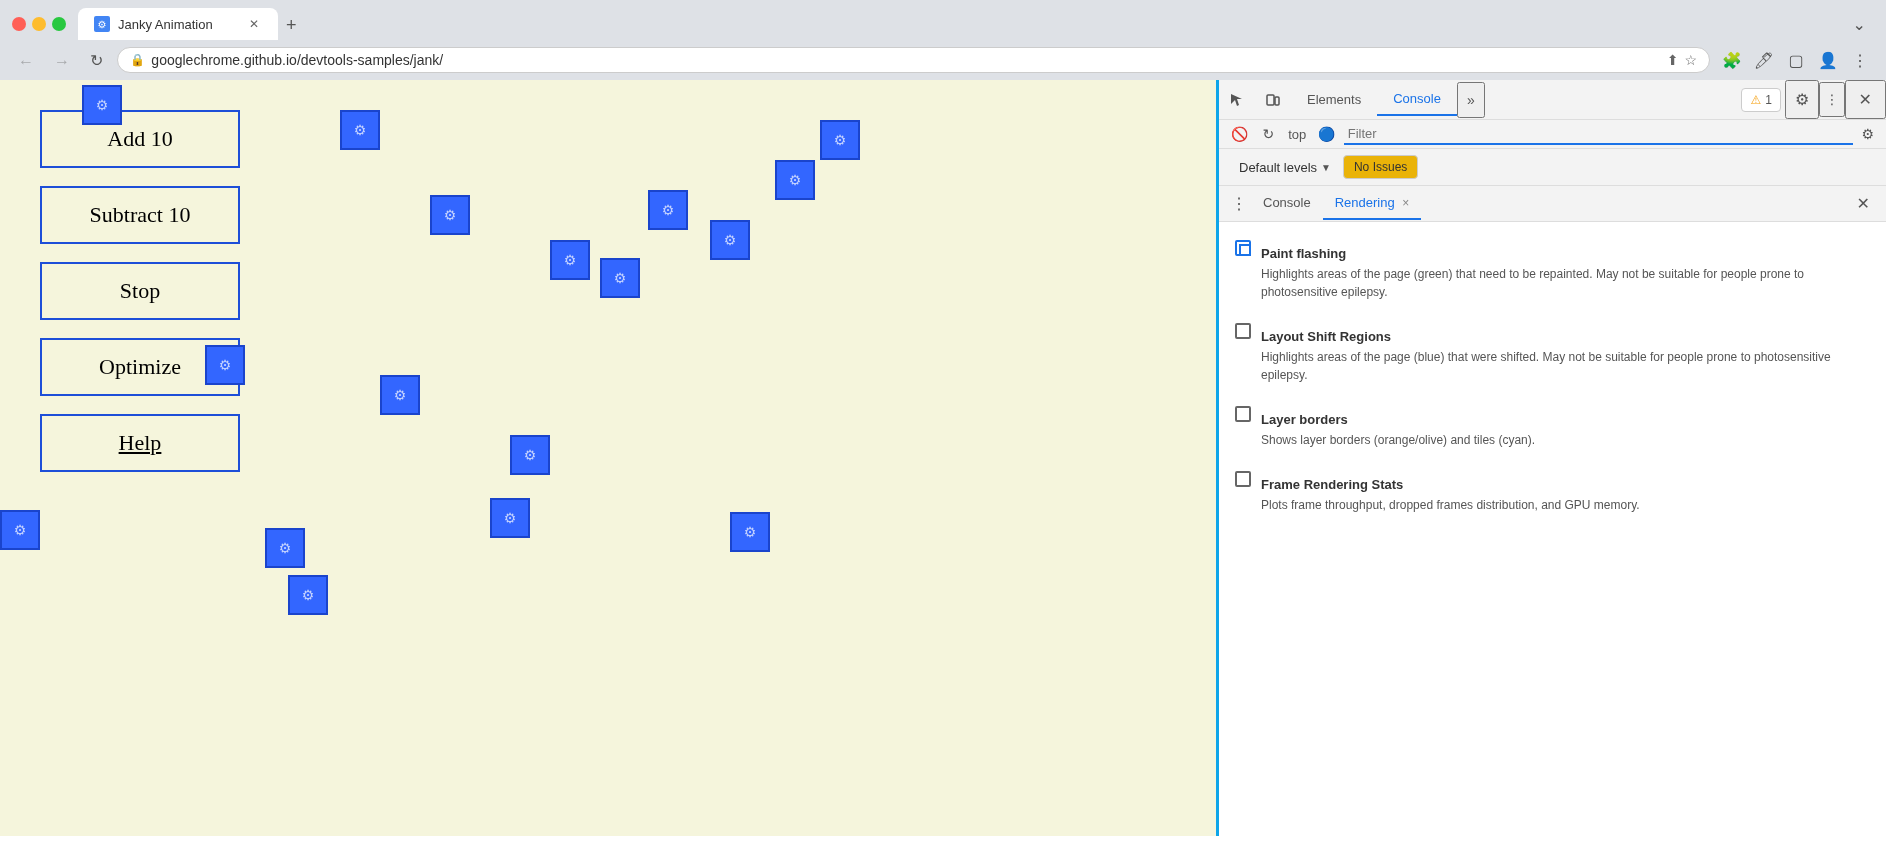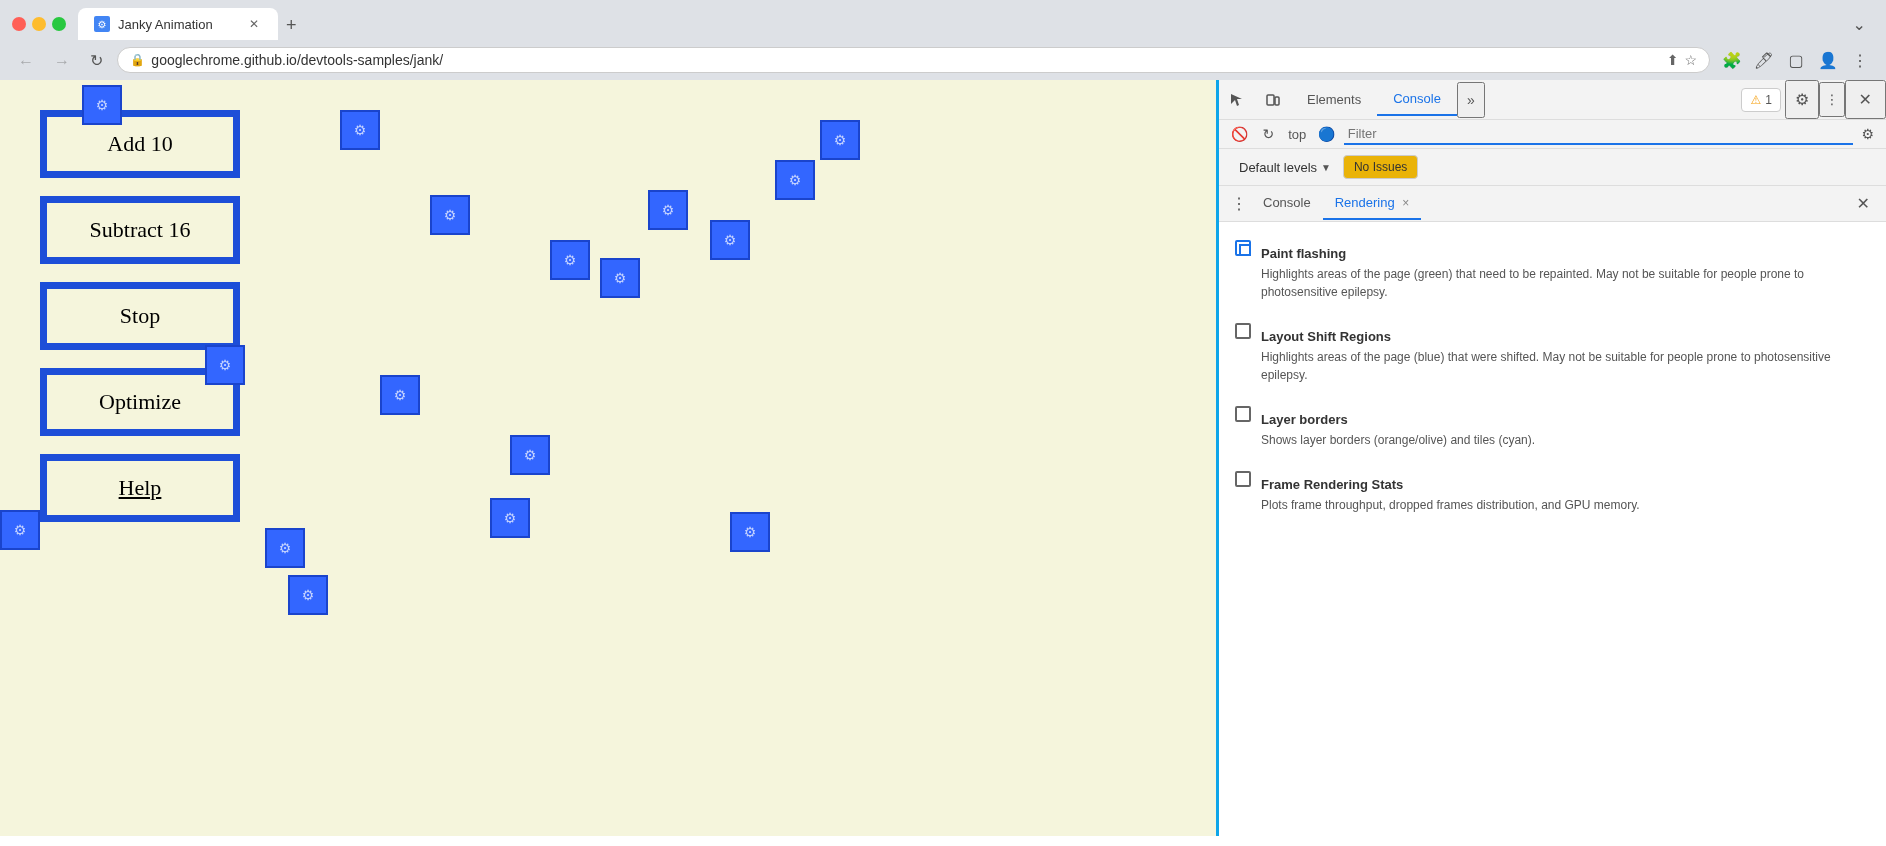--- a/index.html
+++ b/index.html
@@ -29,21 +29,21 @@
     .address-star { color: #666; font-size: 14px; cursor: pointer; }
     .browser-actions { display: flex; align-items: center; gap: 4px; }
     .browser-action-btn { background: transparent; border: none; cursor: pointer; color: #555; font-size: 16px; padding: 4px; border-radius: 4px; width: 28px; height: 28px; display: flex; align-items: center; justify-content: center; }
 
     
     .main-area { display: flex; height: calc(846px - 90px); }
 
     
     .jank-page { flex: 1; background: #f5f5dc; position: relative; overflow: hidden; }
     .jank-buttons { position: absolute; left: 40px; top: 30px; display: flex; flex-direction: column; gap: 18px; }
-    .jank-btn { background: #f5f5dc; border: 7px solid #1d4ed8; padding: 14px 30px; font-size: 22px; cursor: pointer; min-width: 200px; text-align: center; font-family: serif; }
+    .jank-btn { background: #f5f5dc; border: 2px solid #1d4ed8; padding: 14px 30px; font-size: 22px; cursor: pointer; min-width: 200px; text-align: center; font-family: serif; }
     .jank-btn.help-btn { text-decoration: underline; }
 
     
     .float-box { position: absolute; width: 40px; height: 40px; background: #3366ff; border: 2px solid #1a44cc; display: flex; align-items: center; justify-content: center; }
     .float-box::after { content: '⚙'; color: rgba(255,255,255,0.7); font-size: 14px; }
 
     
     .devtools-panel { width: 670px; background: #f3f3f3; border-left: 3px solid #0ea5e9; display: flex; flex-direction: column; }
     .devtools-header { display: flex; align-items: center; background: #f3f3f3; border-bottom: 1px solid #ddd; padding: 0; }
     .devtools-icon-btn { background: transparent; border: none; cursor: pointer; padding: 8px 10px; color: #555; font-size: 16px; display: flex; align-items: center; }
@@ -132,21 +132,21 @@
       <button class="browser-action-btn">⋮</button>
     </div>
   </div>
 </div>
 
 <div class="main-area">
 
   <div class="jank-page">
     <div class="jank-buttons">
       <button class="jank-btn">Add 10</button>
-      <button class="jank-btn">Subtract 16</button>
+      <button class="jank-btn">Subtract 10</button>
       <button class="jank-btn">Stop</button>
       <button class="jank-btn">Optimize</button>
       <button class="jank-btn help-btn">Help</button>
     </div>
 
     <div class="float-box" style="left:82px;top:5px;"></div>
     <div class="float-box" style="left:340px;top:30px;"></div>
     <div class="float-box" style="left:820px;top:40px;"></div>
     <div class="float-box" style="left:430px;top:115px;"></div>
     <div class="float-box" style="left:648px;top:110px;"></div>

